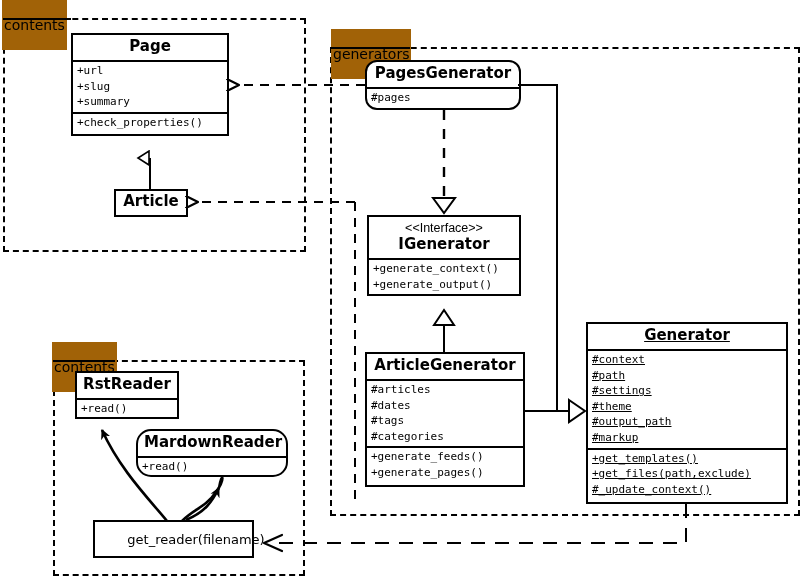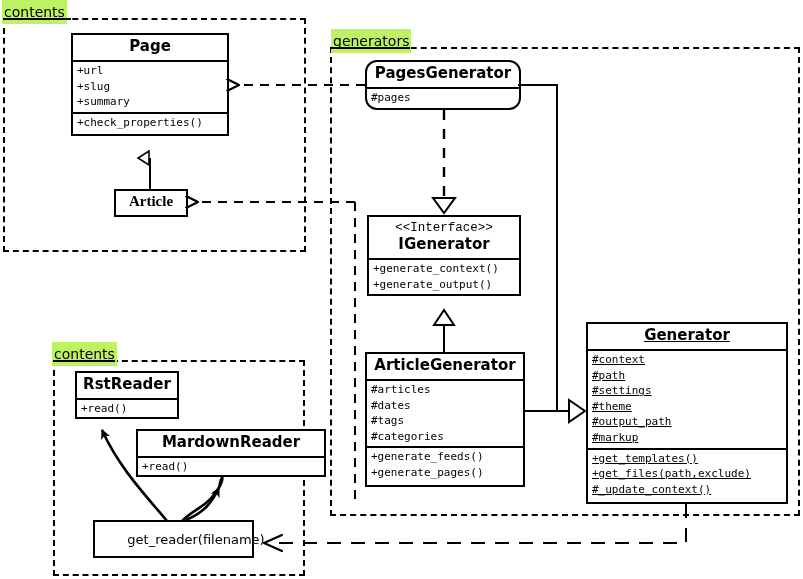--- a/index.html
+++ b/index.html
@@ -5,32 +5,32 @@
   html,body{margin:0;padding:0;background:#ffffff;}
   body{width:803px;height:579px;position:relative;overflow:hidden;
        font-family:"DejaVu Sans",sans-serif;color:#000;}
   #canvas{position:absolute;left:0;top:0;width:803px;height:579px;}
 
   
   .pkg{position:absolute;box-sizing:border-box;
        border:2px dashed #000;
        border-image:none;}
   .pkg-label{position:absolute;font-family:"DejaVu Sans",sans-serif;
-             font-size:14px;line-height:16px;color:#000;background:#bef264;
-             padding:4px 2px;white-space:nowrap;}
+             font-size:14px;line-height:16px;color:#000;background:#a16207;
+             padding:17px 2px;white-space:nowrap;}
 
   
   .cls{position:absolute;box-sizing:border-box;border:2px solid #000;
        background:#fff;}
   .cls .hdr{box-sizing:border-box;padding:3px 6px 5px 6px;text-align:center;
             font-weight:bold;font-size:15px;line-height:17px;
             font-family:"DejaVu Sans",sans-serif;border-bottom:2px solid #000;}
   .cls .hdr.no-rule{border-bottom:none;}
   .cls .stereo{display:block;font-weight:normal;font-size:12.5px;
-               line-height:15px;font-family:Liberation Mono, monospace;}
+               line-height:15px;font-family:Liberation Sans, sans-serif;}
   .cls .cmp{box-sizing:border-box;padding:1px 4px 2px 4px;
             font-family:"DejaVu Sans Mono",monospace;
             font-size:11px;line-height:15.6px;border-bottom:2px solid #000;}
   .cls .cmp:last-child{border-bottom:none;}
   .cls .cmp div{white-space:nowrap;}
   .plain{position:absolute;box-sizing:border-box;border:2px solid #000;
          background:#fff;display:flex;align-items:center;justify-content:center;
          font-family:"DejaVu Sans",sans-serif;font-size:13px;}
 
   svg.overlay{position:absolute;left:0;top:0;width:803px;height:579px;
@@ -52,21 +52,21 @@
       <div>+url</div>
       <div>+slug</div>
       <div>+summary</div>
     </div>
     <div class="cmp">
       <div>+check_properties()</div>
     </div>
   </div>
 
   <div class="cls" style="left:114px;top:189px;width:74px;height:28px;">
-    <div class="hdr no-rule" style="padding-top:2px;font-family:Liberation Serif, serif;">Article</div>
+    <div class="hdr no-rule" style="padding-top:2px;">Article</div>
   </div>
 
   <div class="pkg" style="left:330px;top:47px;width:470px;height:469px;
               border-width:2px;border-style:dashed;"></div>
   <div class="pkg-label" style="left:331px;top:29px;">generators</div>
   <div style="position:absolute;left:330px;top:47px;width:80px;height:2px;background:#000;"></div>
 
   <div class="cls" style="left:365px;top:60px;width:156px;height:50px;border-radius:12px;">
     <div class="hdr">PagesGenerator</div>
     <div class="cmp">
@@ -121,21 +121,21 @@
   <div class="pkg-label" style="left:52px;top:342px;">contents</div>
   <div style="position:absolute;left:53px;top:360px;width:62px;height:2px;background:#000;"></div>
 
   <div class="cls" style="left:75px;top:371px;width:104px;height:48px;">
     <div class="hdr">RstReader</div>
     <div class="cmp">
       <div>+read()</div>
     </div>
   </div>
 
-  <div class="cls" style="left:136px;top:429px;width:190px;height:48px;">
+  <div class="cls" style="left:136px;top:429px;width:152px;height:48px;border-radius:15px;">
     <div class="hdr">MardownReader</div>
     <div class="cmp">
       <div>+read()</div>
     </div>
   </div>
 
   <div class="plain" style="left:93px;top:520px;width:161px;height:38px;padding-left:45px;">
     <span>get_reader(filename)</span>
   </div>
 

